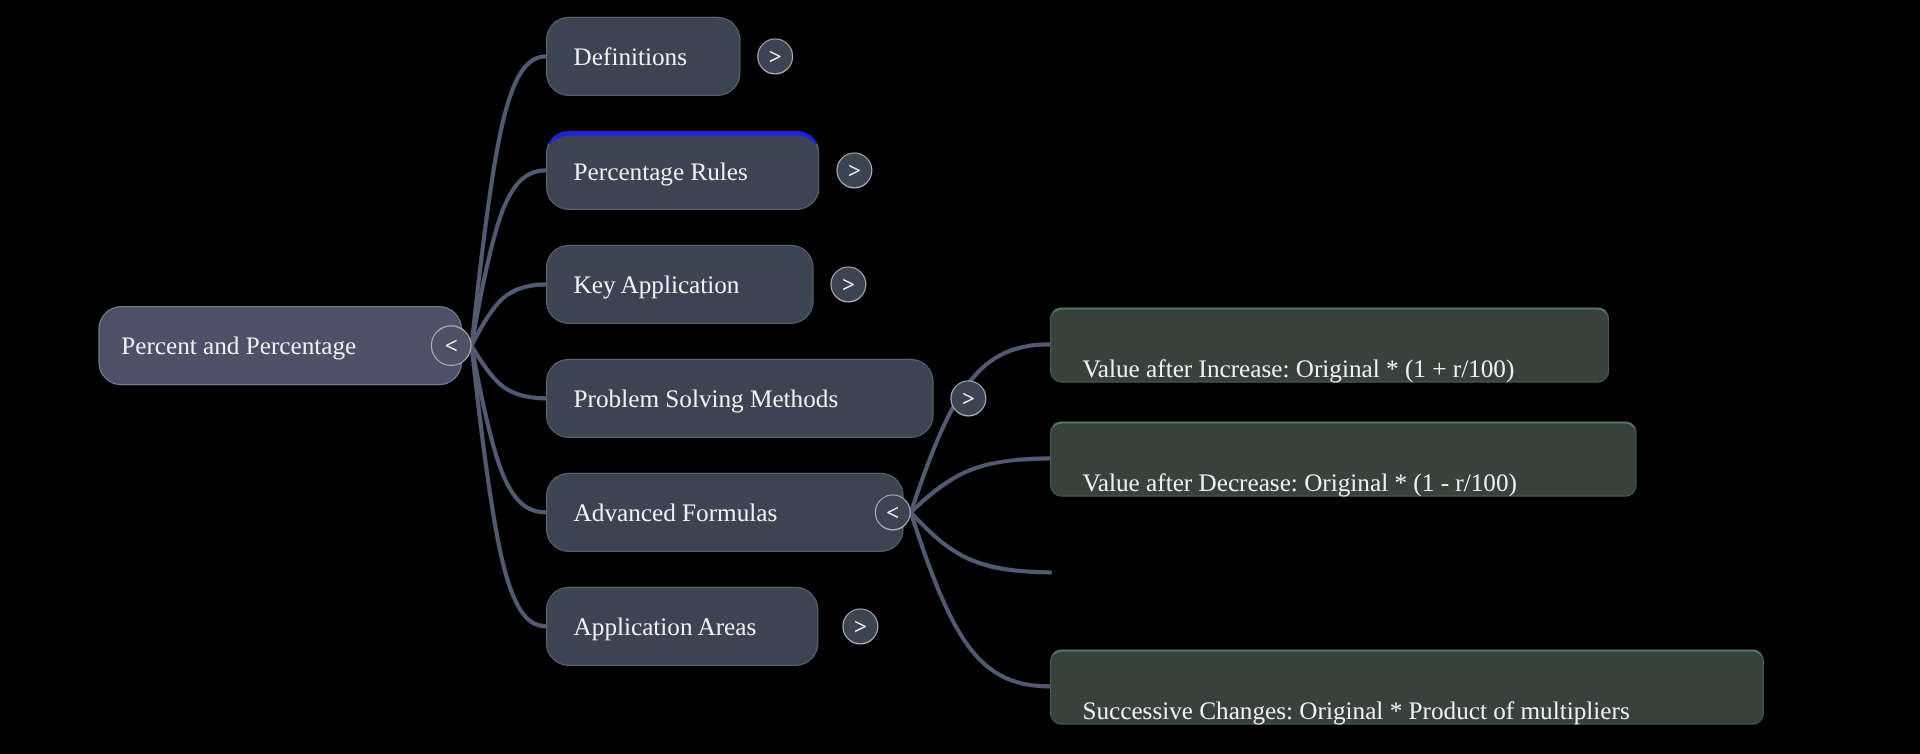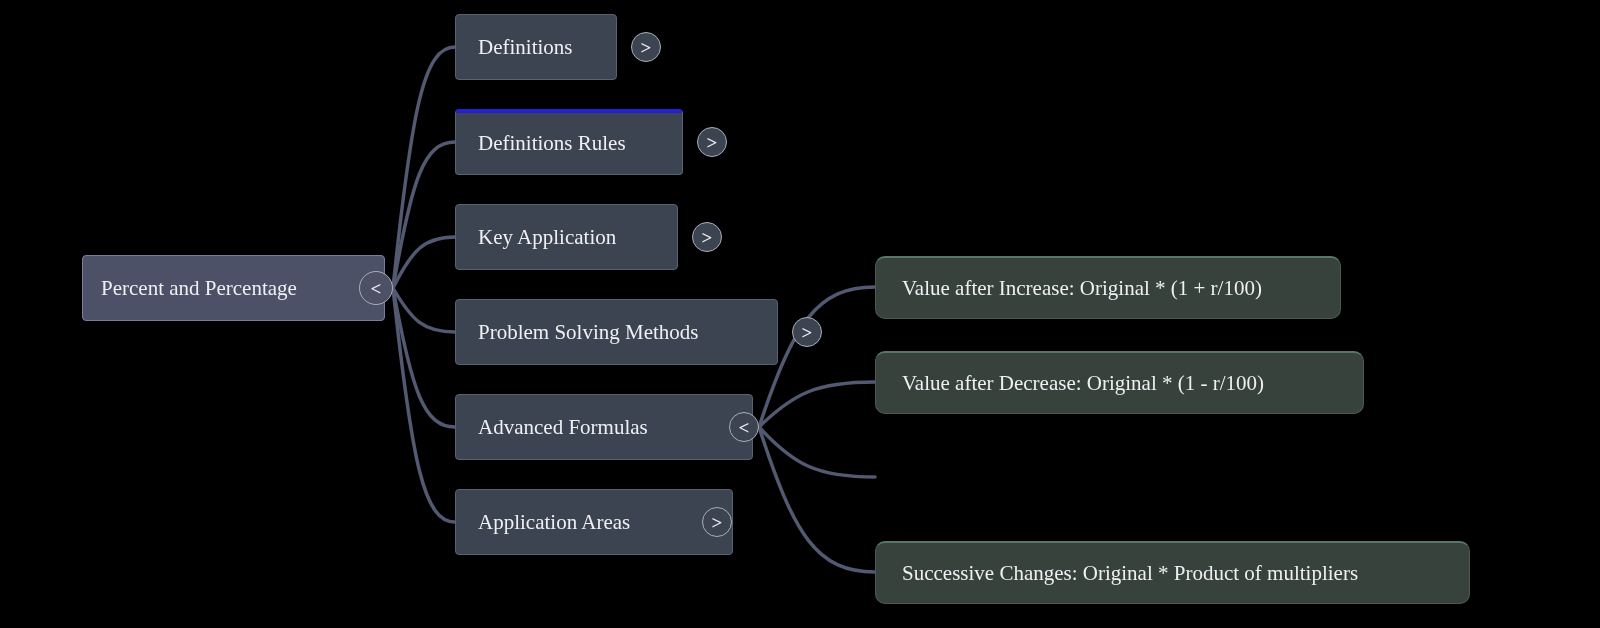--- a/index.html
+++ b/index.html
@@ -27,21 +27,21 @@
   .edge-layer{position:absolute;left:0;top:0;width:1600px;height:628px;}
   .edge-layer path{fill:none;stroke:var(--edge);stroke-width:3.5;stroke-linecap:round;}
   .node{
     position:absolute;
     box-sizing:border-box;
     display:flex;align-items:center;
     white-space:nowrap;
     color:var(--text);
     font-size:21px;
     line-height:1;
-    border-radius:4px;
+    border-radius:19px;
   }
   .node-root{
     left:42px;top:255px;width:303px;height:66px;
     background:var(--root-fill);
     border:1px solid var(--root-border);
     padding-left:18px;
     margin-left:40px;
   }
   .node-branch{
     left:455px;height:66px;
@@ -52,20 +52,21 @@
   .node-branch.highlighted{
     border-top:4px solid var(--highlight);
   }
   .node-leaf{
     left:875px;height:63px;
     background:var(--leaf-fill);
     border:1px solid var(--leaf-border);
     border-top:2px solid var(--leaf-top-border);
     padding-left:26px;
     border-radius:10px;
+    align-items:flex-end;
   }
   .toggle{
     position:absolute;
     box-sizing:border-box;
     display:flex;align-items:center;justify-content:center;
     border-radius:50%;
     color:var(--text);
     font-size:19px;font-weight:700;
     line-height:1;
     cursor:pointer;
@@ -107,21 +108,21 @@
   </div>
 
   <div class="node node-branch" style="top:14px;width:162px;">
     <span>Definitions</span>
   </div>
   <div class="toggle toggle-branch" style="left:631px;top:32px;">
     <span>&gt;</span>
   </div>
 
   <div class="node node-branch highlighted" style="top:109px;width:228px;">
-    <span>Definitions Rules</span>
+    <span>Percentage Rules</span>
   </div>
   <div class="toggle toggle-branch" style="left:697px;top:127px;">
     <span>&gt;</span>
   </div>
 
   <div class="node node-branch" style="top:204px;width:223px;">
     <span>Key Application</span>
   </div>
   <div class="toggle toggle-branch" style="left:692px;top:222px;">
     <span>&gt;</span>
@@ -134,21 +135,21 @@
     <span>&gt;</span>
   </div>
 
   <div class="node node-branch" style="top:394px;width:298px;">
     <span>Advanced Formulas</span>
   </div>
   <div class="toggle toggle-branch" style="left:729px;top:412px;">
     <span>&lt;</span>
   </div>
 
-  <div class="node node-branch" style="top:489px;width:278px;">
+  <div class="node node-branch" style="top:489px;width:227px;">
     <span>Application Areas</span>
   </div>
   <div class="toggle toggle-branch" style="left:702px;top:507px;">
     <span>&gt;</span>
   </div>
 
   <div class="node node-leaf" style="top:256px;width:466px;">
     <span>Value after Increase: Original * (1 + r/100)</span>
   </div>
   <div class="node node-leaf" style="top:351px;width:489px;">

